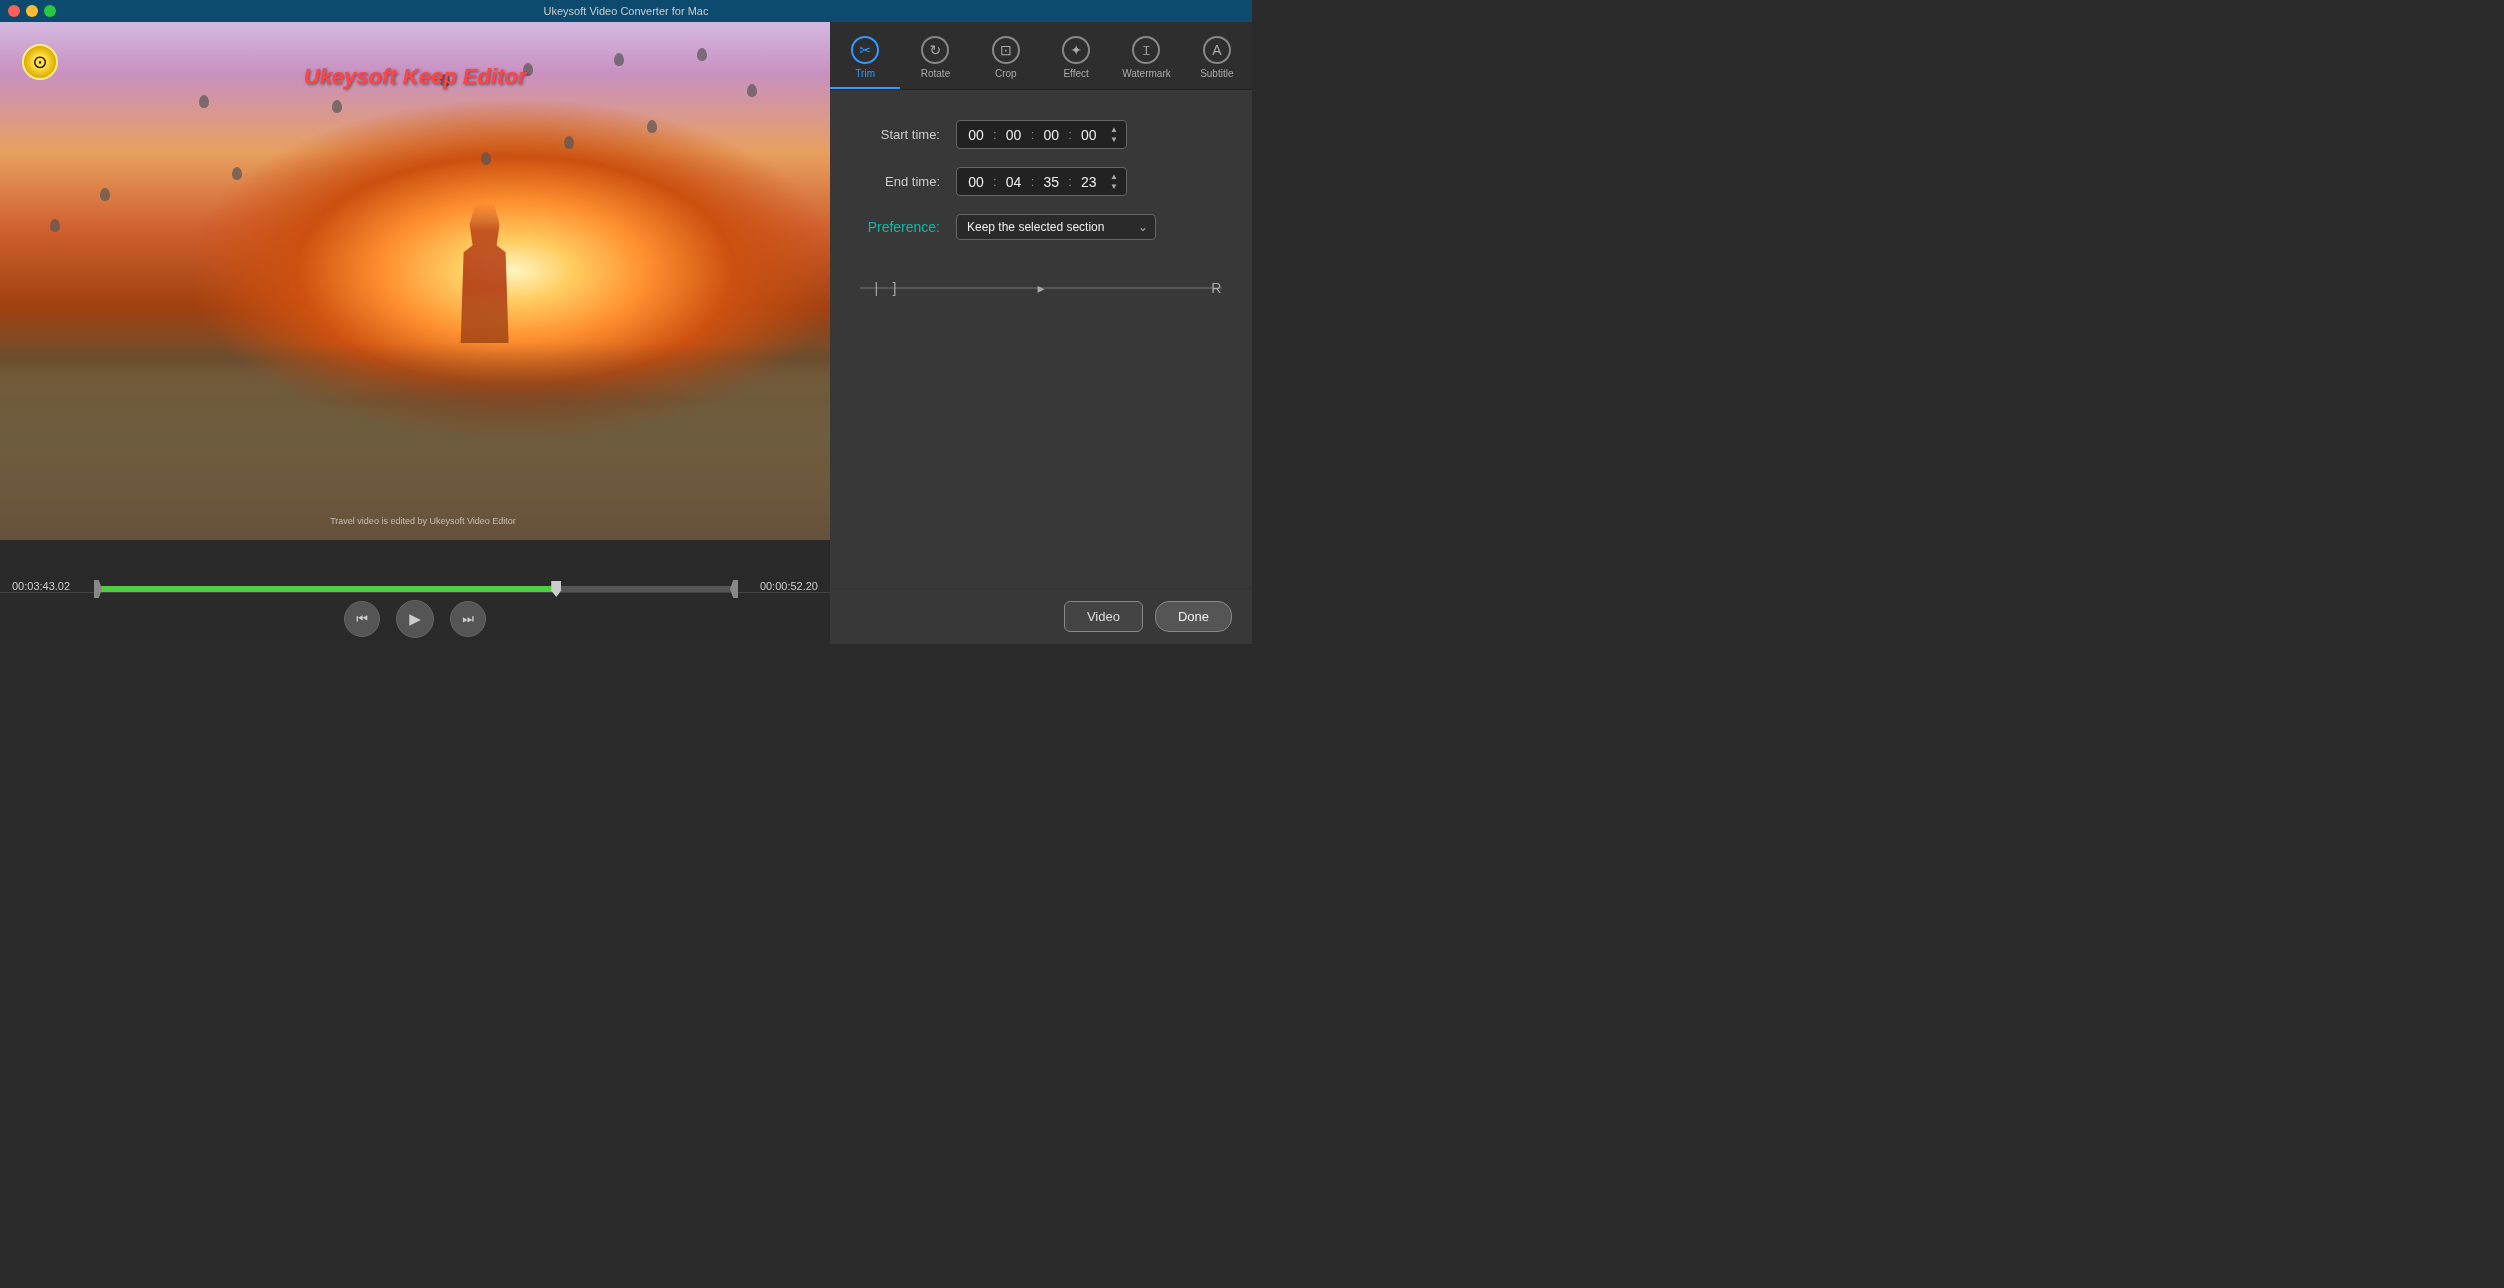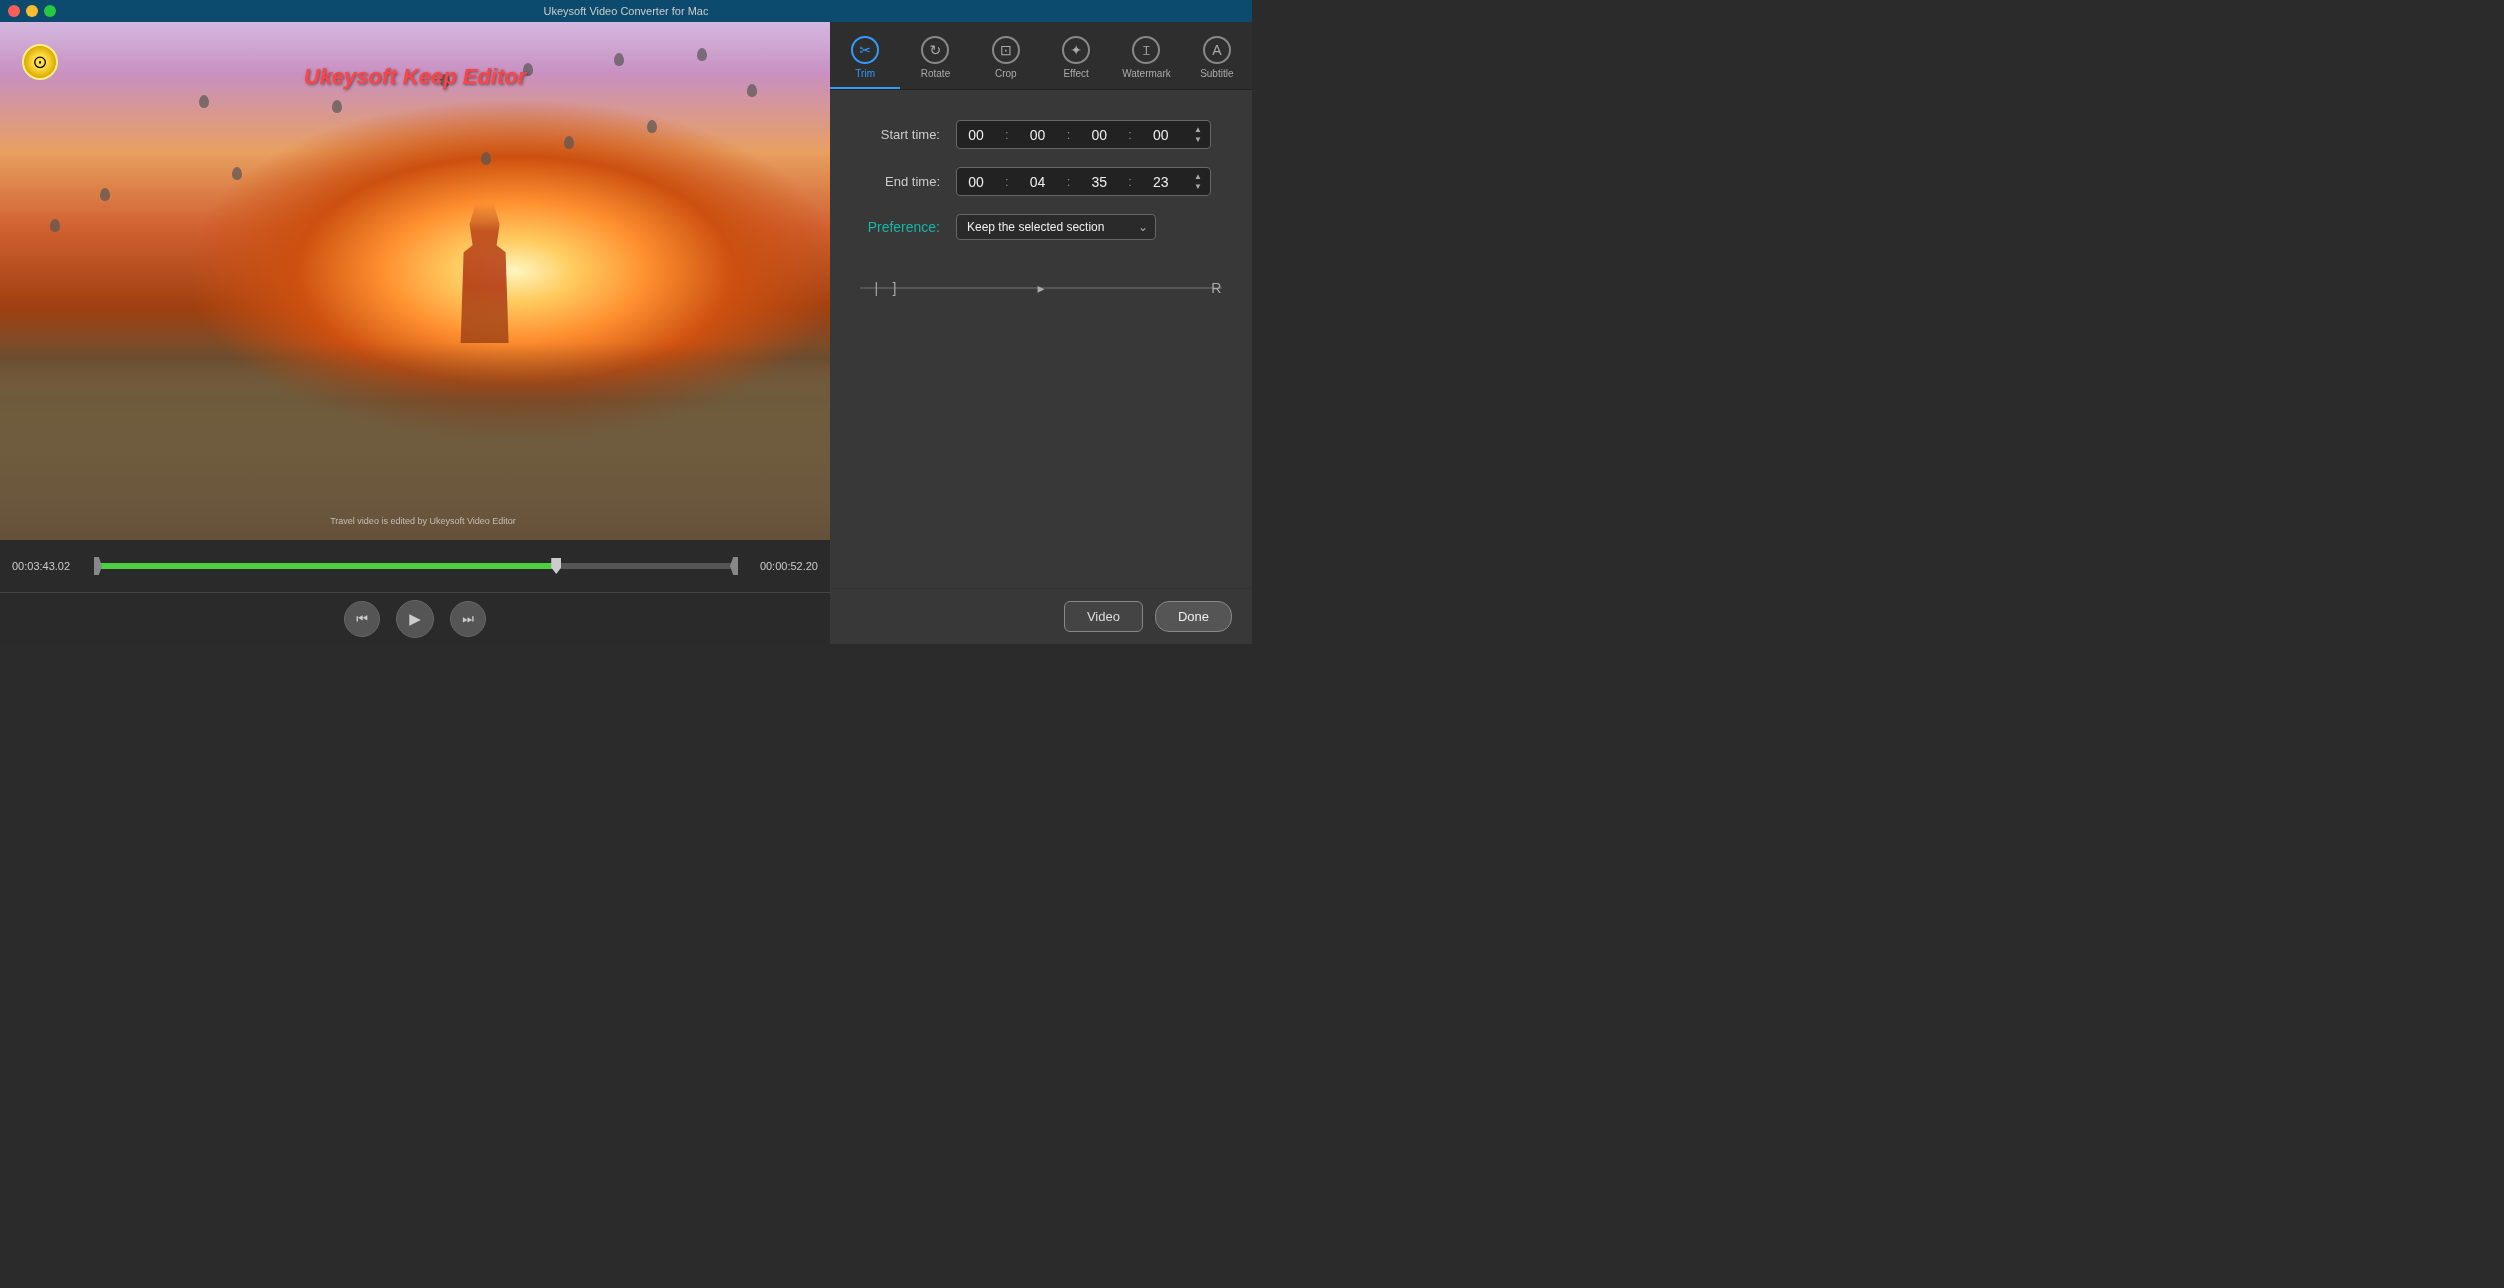--- a/index.html
+++ b/index.html
@@ -135,21 +135,21 @@
       position: absolute;
       bottom: 0; left: 0; right: 0;
       height: 38%;
       background: linear-gradient(180deg, transparent 0%, rgba(80,60,40,0.6) 30%, rgba(90,70,50,0.9) 100%);
     }
     
     #timeline-bar {
       height: 52px;
       background: #2a2a2a;
       display: flex;
-      align-items: center;
+      align-items: flex-end;
       padding: 0 12px;
       gap: 10px;
     }
     .time-display {
       font-size: 11px;
       color: #ccc;
       min-width: 72px;
     }
     .progress-track {
       flex: 1;
@@ -287,21 +287,21 @@
       width: 80px;
       text-align: right;
     }
     .time-input-group {
       display: flex;
       align-items: center;
       background: #222;
       border: 1px solid #666;
       border-radius: 4px;
       padding: 4px 8px;
-      gap: 18px;
+      gap: 6px;
       justify-content: space-between;
     }
     .time-seg {
       font-size: 14px;
       color: #eee;
       width: 22px;
       text-align: center;
     }
     .time-sep {
       color: #888;

